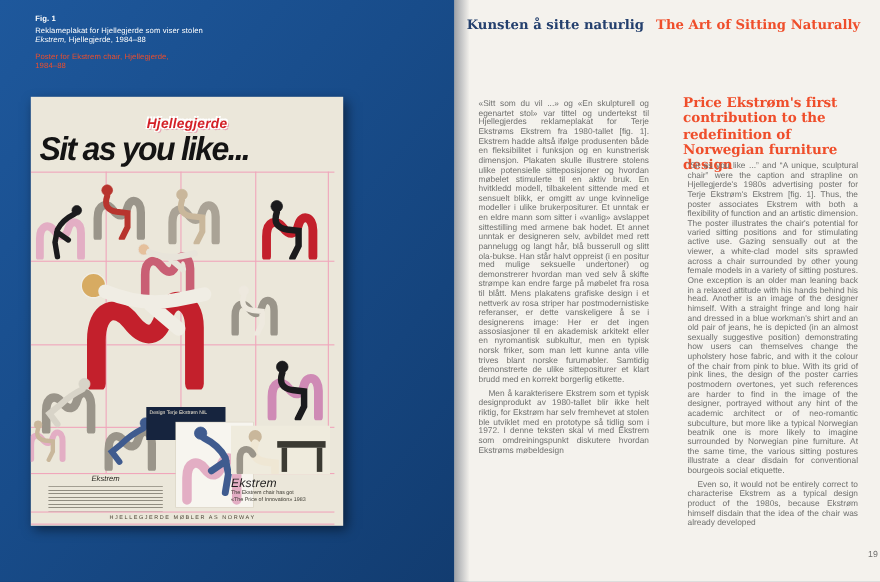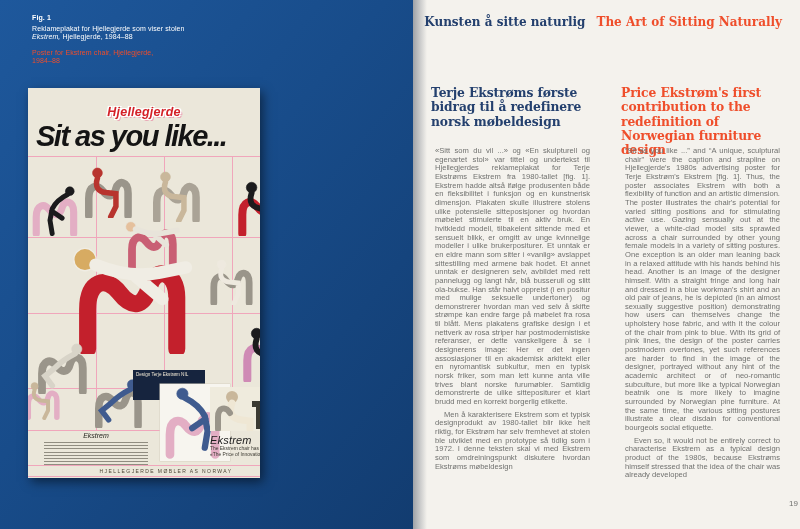--- a/index.html
+++ b/index.html
@@ -7,21 +7,21 @@
           font-family:"Liberation Sans",sans-serif;}
   
   .page-left{position:absolute;left:0;top:0;width:413px;height:529px;
              background:linear-gradient(130deg,#1e589c 0%,#184c8a 45%,#123c70 100%);}
   .figure-caption{position:absolute;left:32px;top:14px;color:#ffffff;
                   font-size:7px;line-height:8.6px;letter-spacing:.1px;}
   .fig-label{font-weight:bold;margin-bottom:2px;}
   .cap-red{color:#ef4e2b;margin-top:7px;}
   .ital{font-style:italic;}
   
-  .poster{position:absolute;left:28px;top:88px;width:232px;height:390px;
+  .poster{position:absolute;left:28px;top:88px;width:284px;height:390px;
           background:#ebe7da;box-shadow:3px 4px 10px rgba(0,0,0,.5);overflow:hidden;}
   .poster-logo{position:absolute;top:17px;left:0;width:100%;text-align:center;
                font-size:12.5px;font-weight:bold;font-style:italic;color:#d42027;letter-spacing:.2px;
                text-shadow:-1.3px -1.3px 0 #fff,1.3px -1.3px 0 #fff,-1.3px 1.3px 0 #fff,
                            1.3px 1.3px 0 #fff,2.2px 2.2px 0 #e9a7b6;}
   .poster-title{position:absolute;top:31px;left:8px;width:264px;
                 font-size:30px;font-weight:bold;font-style:italic;color:#141414;
                 letter-spacing:-1.6px;white-space:nowrap;transform:scaleX(.97);transform-origin:left;}
   .gv,.gh{position:absolute;background:#f0a6bb;}
   .gv{width:1.4px;top:68px;height:274px;}
@@ -204,26 +204,25 @@
   </div>
 
   <div class="page-right">
 
     <div class="running-head">
       <span class="rh-no">Kunsten å sitte naturlig</span><span class="rh-en">The Art of Sitting Naturally</span>
     </div>
 
     <div class="columns">
       <div class="col">
-        <h2 class="h-no">Terje Ekstrøms første bidrag til å redefinere norsk møbeldesign</h2>
         <p>«Sitt som du vil ...» og «En skulpturell og egenartet stol» var tittel og undertekst til Hjellegjerdes reklameplakat for Terje Ekstrøms Ekstrem fra 1980-tallet [fig. 1]. Ekstrem hadde altså ifølge produsenten både en fleksibilitet i funksjon og en kunstnerisk dimensjon. Plakaten skulle illustrere stolens ulike potensielle sitteposisjoner og hvordan møbelet stimulerte til en aktiv bruk. En hvitkledd modell, tilbakelent sittende med et sensuelt blikk, er omgitt av unge kvinnelige modeller i ulike brukerpositurer. Et unntak er en eldre mann som sitter i «vanlig» avslappet sittestilling med armene bak hodet. Et annet unntak er designeren selv, avbildet med rett pannelugg og langt hår, blå busserull og slitt ola-bukse. Han står halvt oppreist (i en positur med mulige seksuelle undertoner) og demonstrerer hvordan man ved selv å skifte strømpe kan endre farge på møbelet fra rosa til blått. Mens plakatens grafiske design i et nettverk av rosa striper har postmodernistiske referanser, er dette vanskeligere å se i designerens image: Her er det ingen assosiasjoner til en akademisk arkitekt eller en nyromantisk subkultur, men en typisk norsk friker, som man lett kunne anta ville trives blant norske furumøbler. Samtidig demonstrerte de ulike sittepositurer et klart brudd med en korrekt borgerlig etikette.</p>
         <p class="indent">Men å karakterisere Ekstrem som et typisk designprodukt av 1980-tallet blir ikke helt riktig, for Ekstrøm har selv fremhevet at stolen ble utviklet med en prototype så tidlig som i 1972. I denne teksten skal vi med Ekstrem som omdreiningspunkt diskutere hvordan Ekstrøms møbeldesign</p>
       </div>
       <div class="col">
         <h2 class="h-en">Price Ekstrøm's first contribution to the redefinition of Norwegian furniture design</h2>
         <p>“Sit as you like ...” and “A unique, sculptural chair” were the caption and strapline on Hjellegjerde's 1980s advertising poster for Terje Ekstrøm's Ekstrem [fig. 1]. Thus, the poster associates Ekstrem with both a flexibility of function and an artistic dimension. The poster illustrates the chair's potential for varied sitting positions and for stimulating active use. Gazing sensually out at the viewer, a white-clad model sits sprawled across a chair surrounded by other young female models in a variety of sitting postures. One exception is an older man leaning back in a relaxed attitude with his hands behind his head. Another is an image of the designer himself. With a straight fringe and long hair and dressed in a blue workman's shirt and an old pair of jeans, he is depicted (in an almost sexually suggestive position) demonstrating how users can themselves change the upholstery hose fabric, and with it the colour of the chair from pink to blue. With its grid of pink lines, the design of the poster carries postmodern overtones, yet such references are harder to find in the image of the designer, portrayed without any hint of the academic architect or of neo-romantic subculture, but more like a typical Norwegian beatnik one is more likely to imagine surrounded by Norwegian pine furniture. At the same time, the various sitting postures illustrate a clear disdain for conventional bourgeois social etiquette.</p>
-        <p class="indent">Even so, it would not be entirely correct to characterise Ekstrem as a typical design product of the 1980s, because Ekstrøms himself stressed that the idea of the chair was already developed</p>
+        <p class="indent">Even so, it would not be entirely correct to characterise Ekstrem as a typical design product of the 1980s, because Ekstrøm himself disdain that the idea of the chair was already developed</p>
       </div>
     </div>
 
     <div class="page-number">19</div>
   </div>
 </div>
 
 </body></html>

